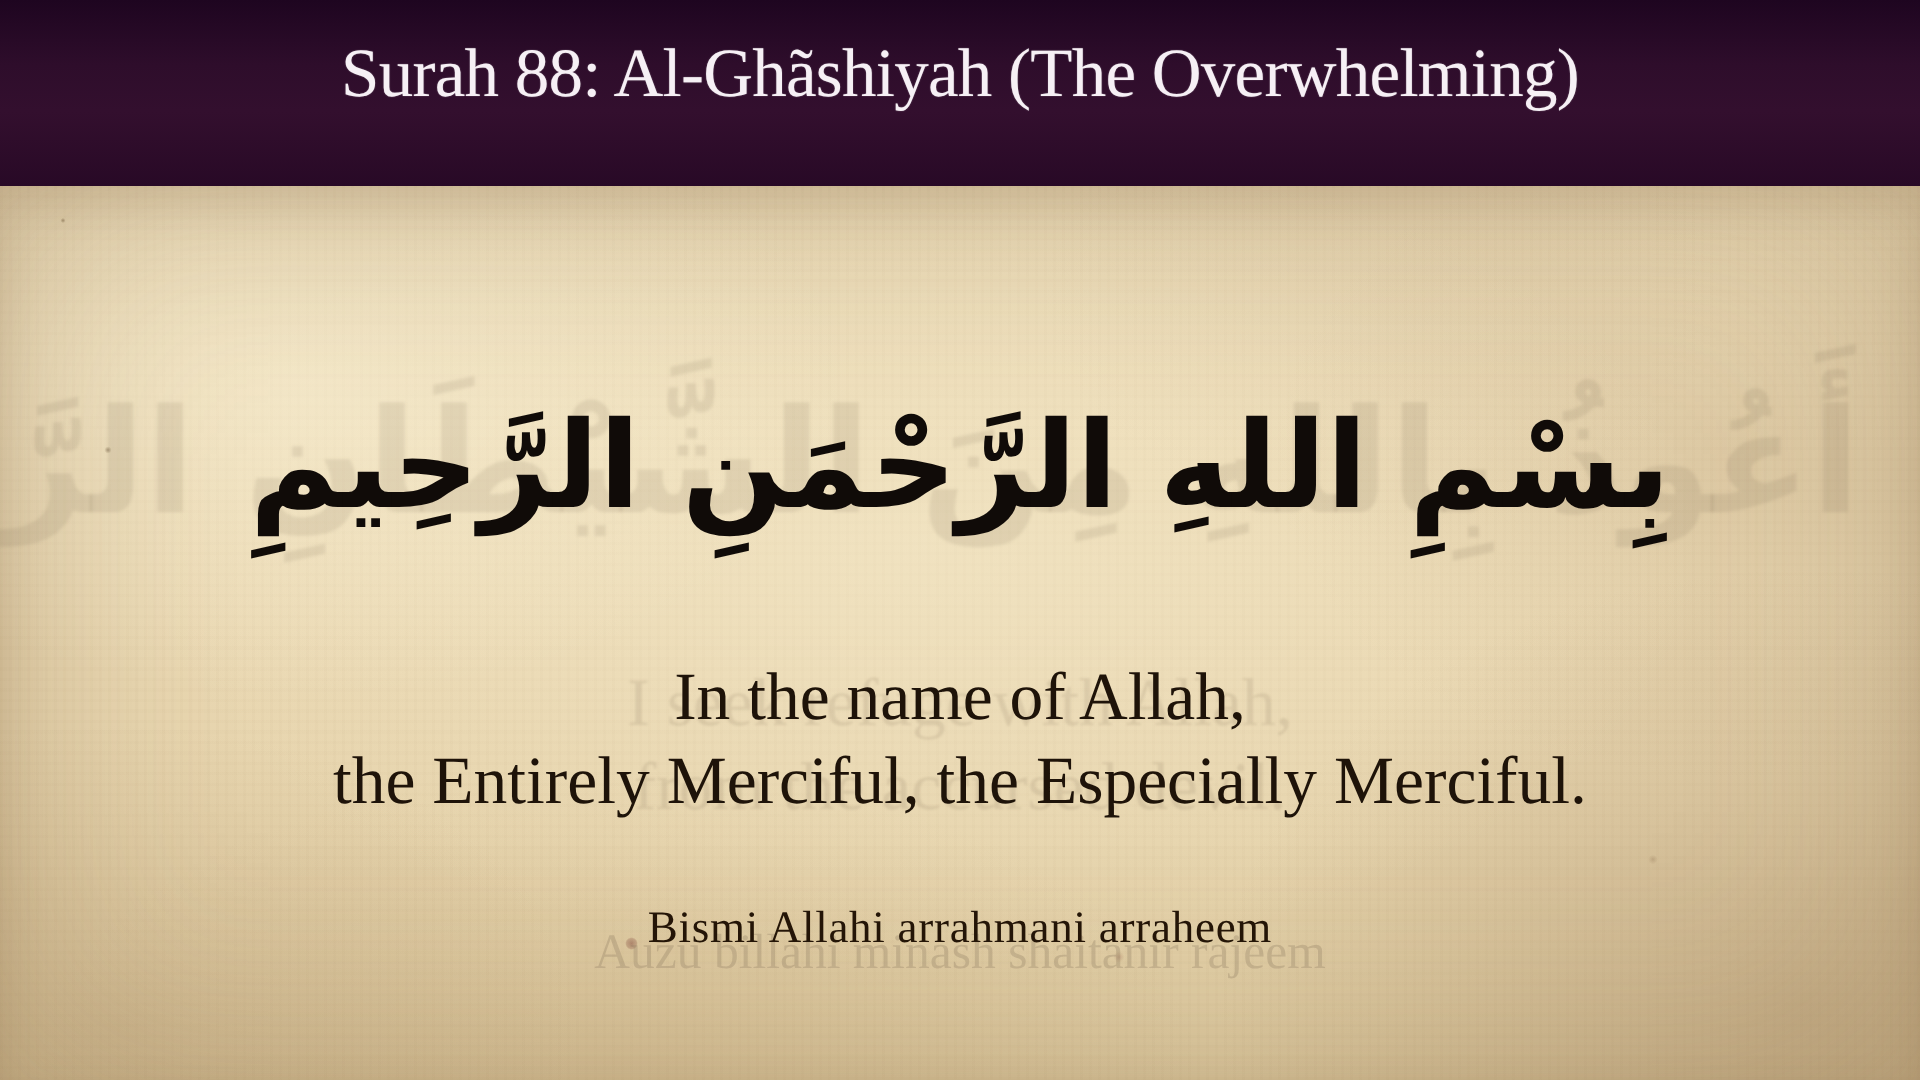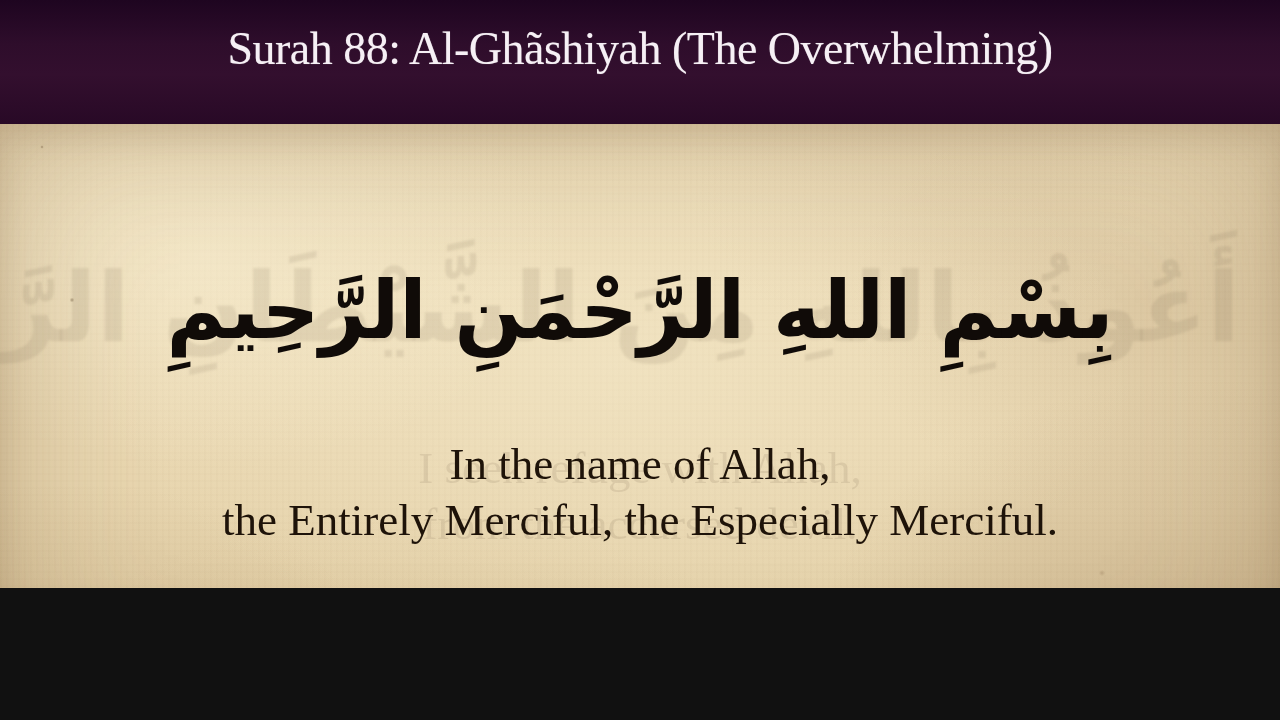--- a/index.html
+++ b/index.html
@@ -1,21 +1,21 @@
 <!DOCTYPE html>
 <html><head>
 <meta charset="utf-8">
 <style>
   html, body { margin: 0; padding: 0; background: #111; }
   * { box-sizing: border-box; }
 
   .frame {
     position: relative;
     width: 1280px;
-    height: 588px;
+    height: 720px;
     overflow: hidden;
     font-family: "Liberation Serif", serif;
     background: #e9d7b2;
   }
 
   
   .titlebar {
     position: absolute;
     top: 0; left: 0;
     width: 1280px;

